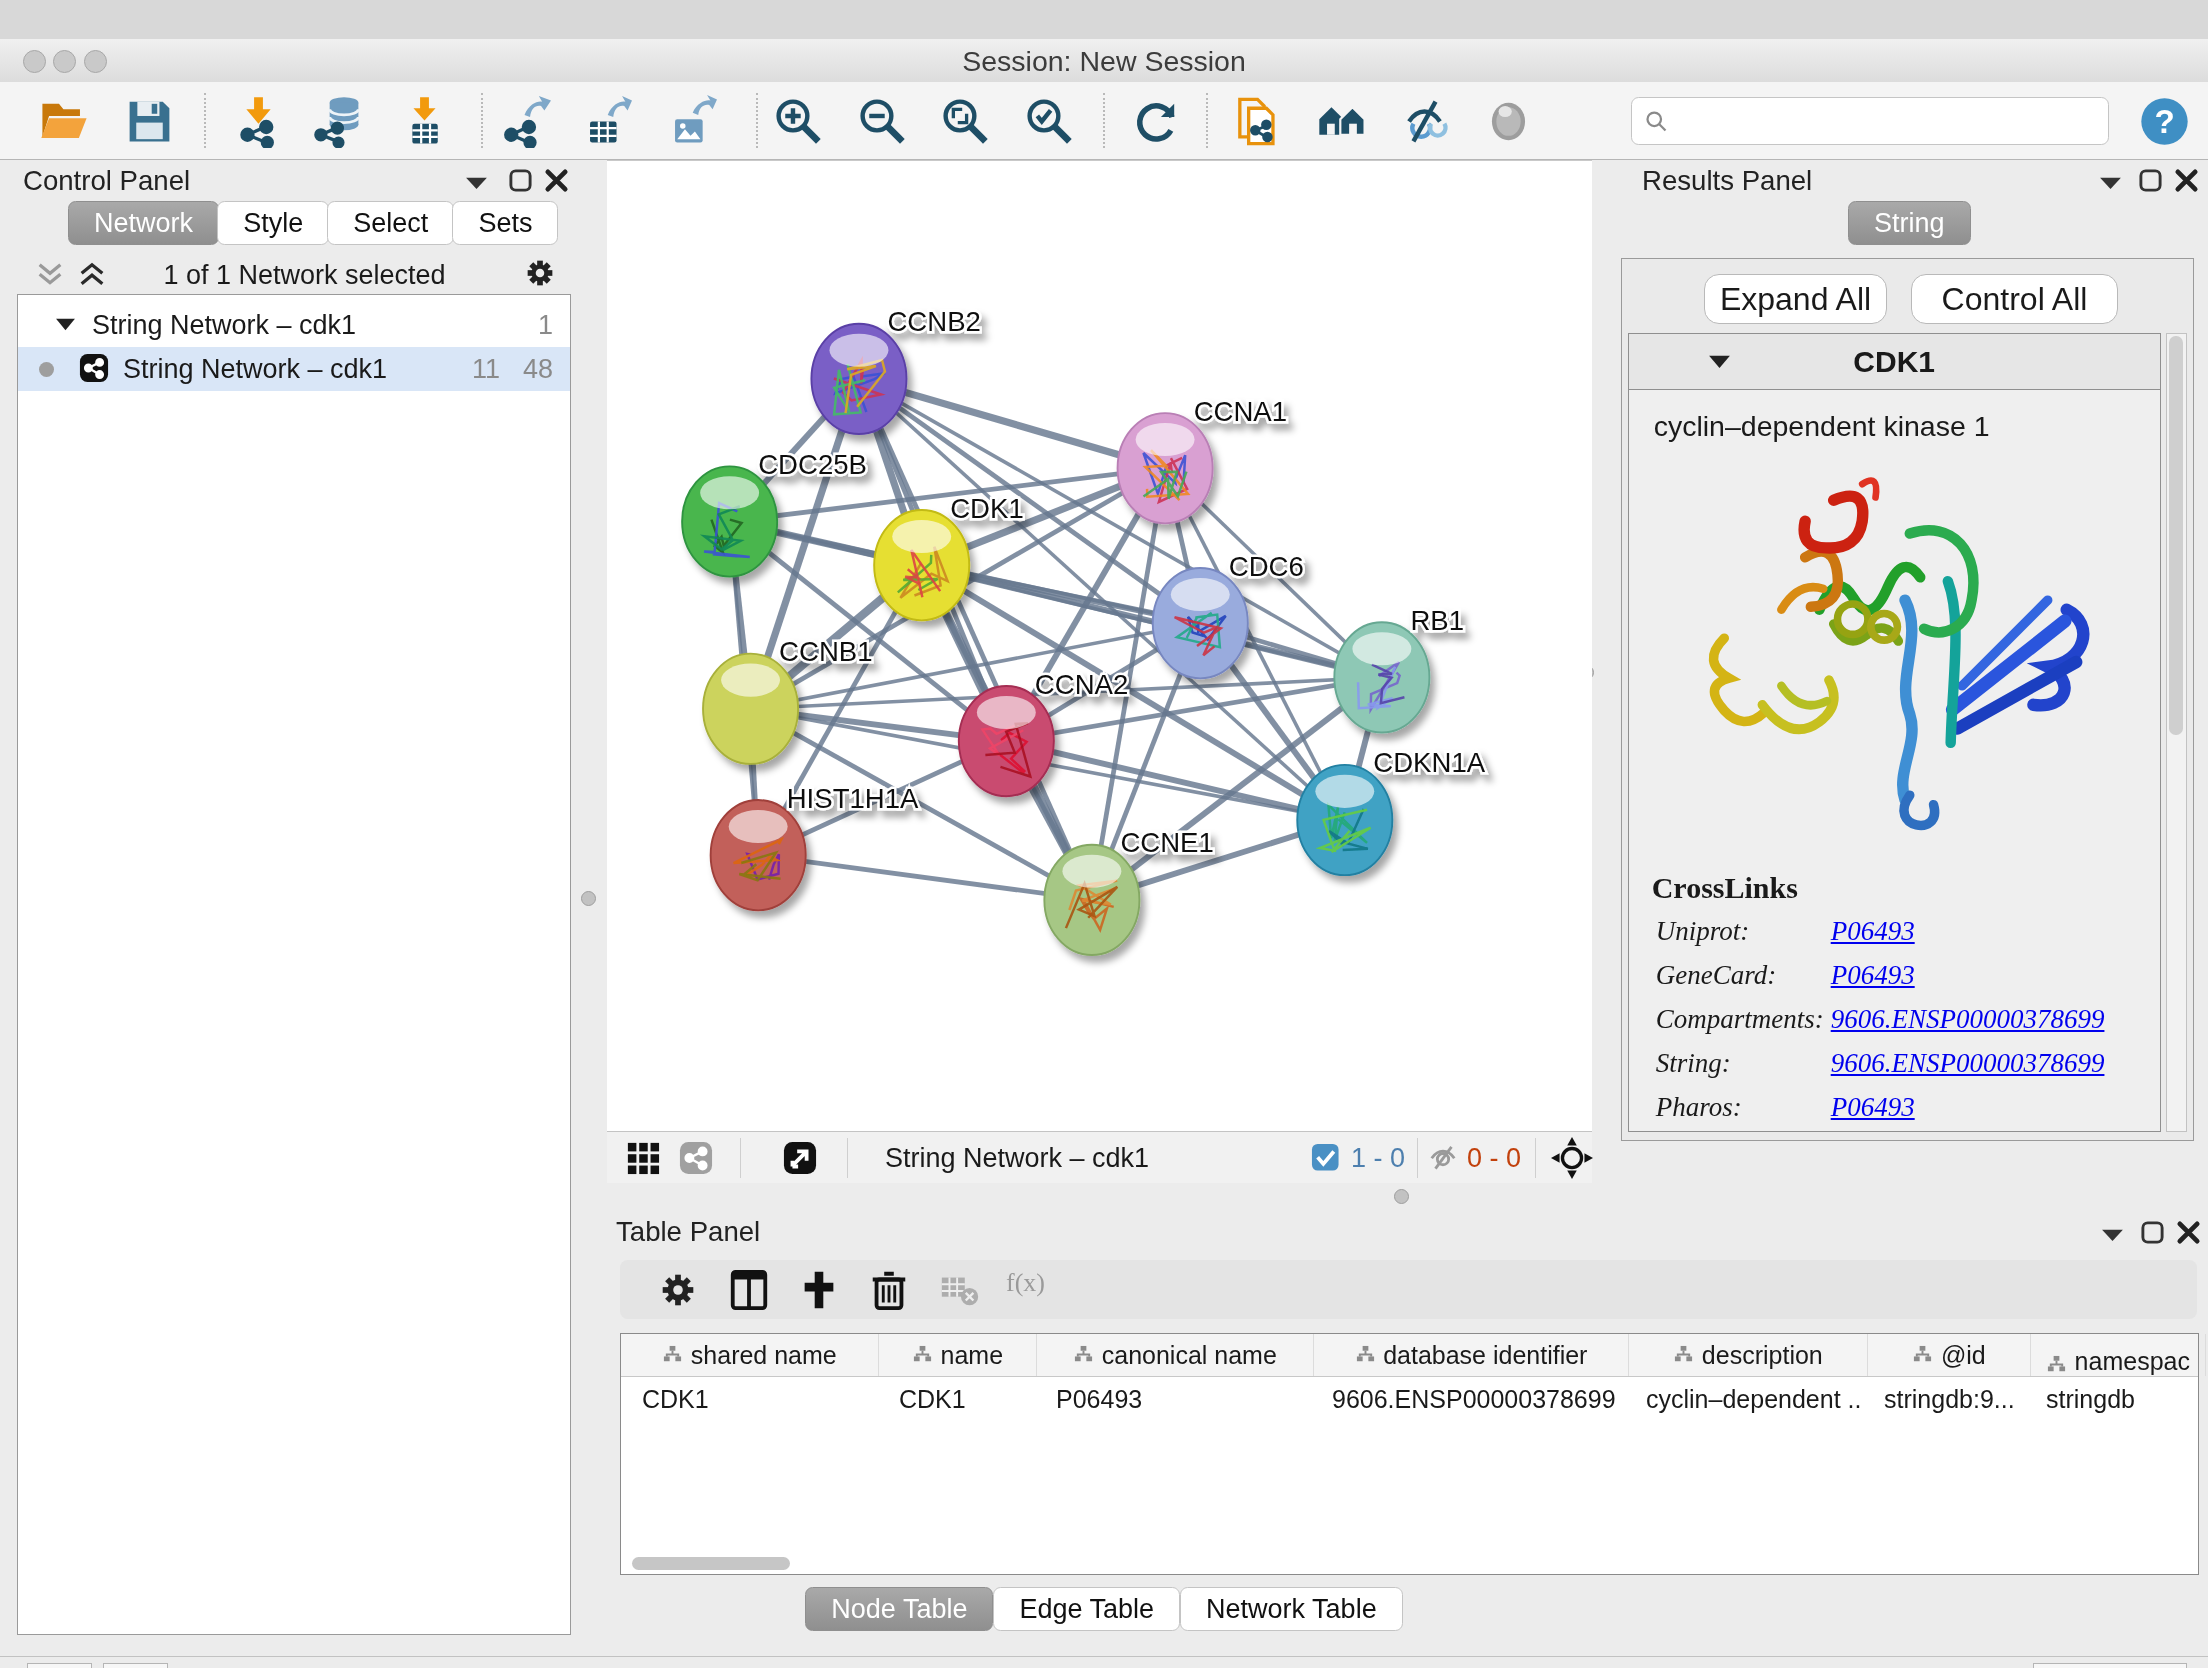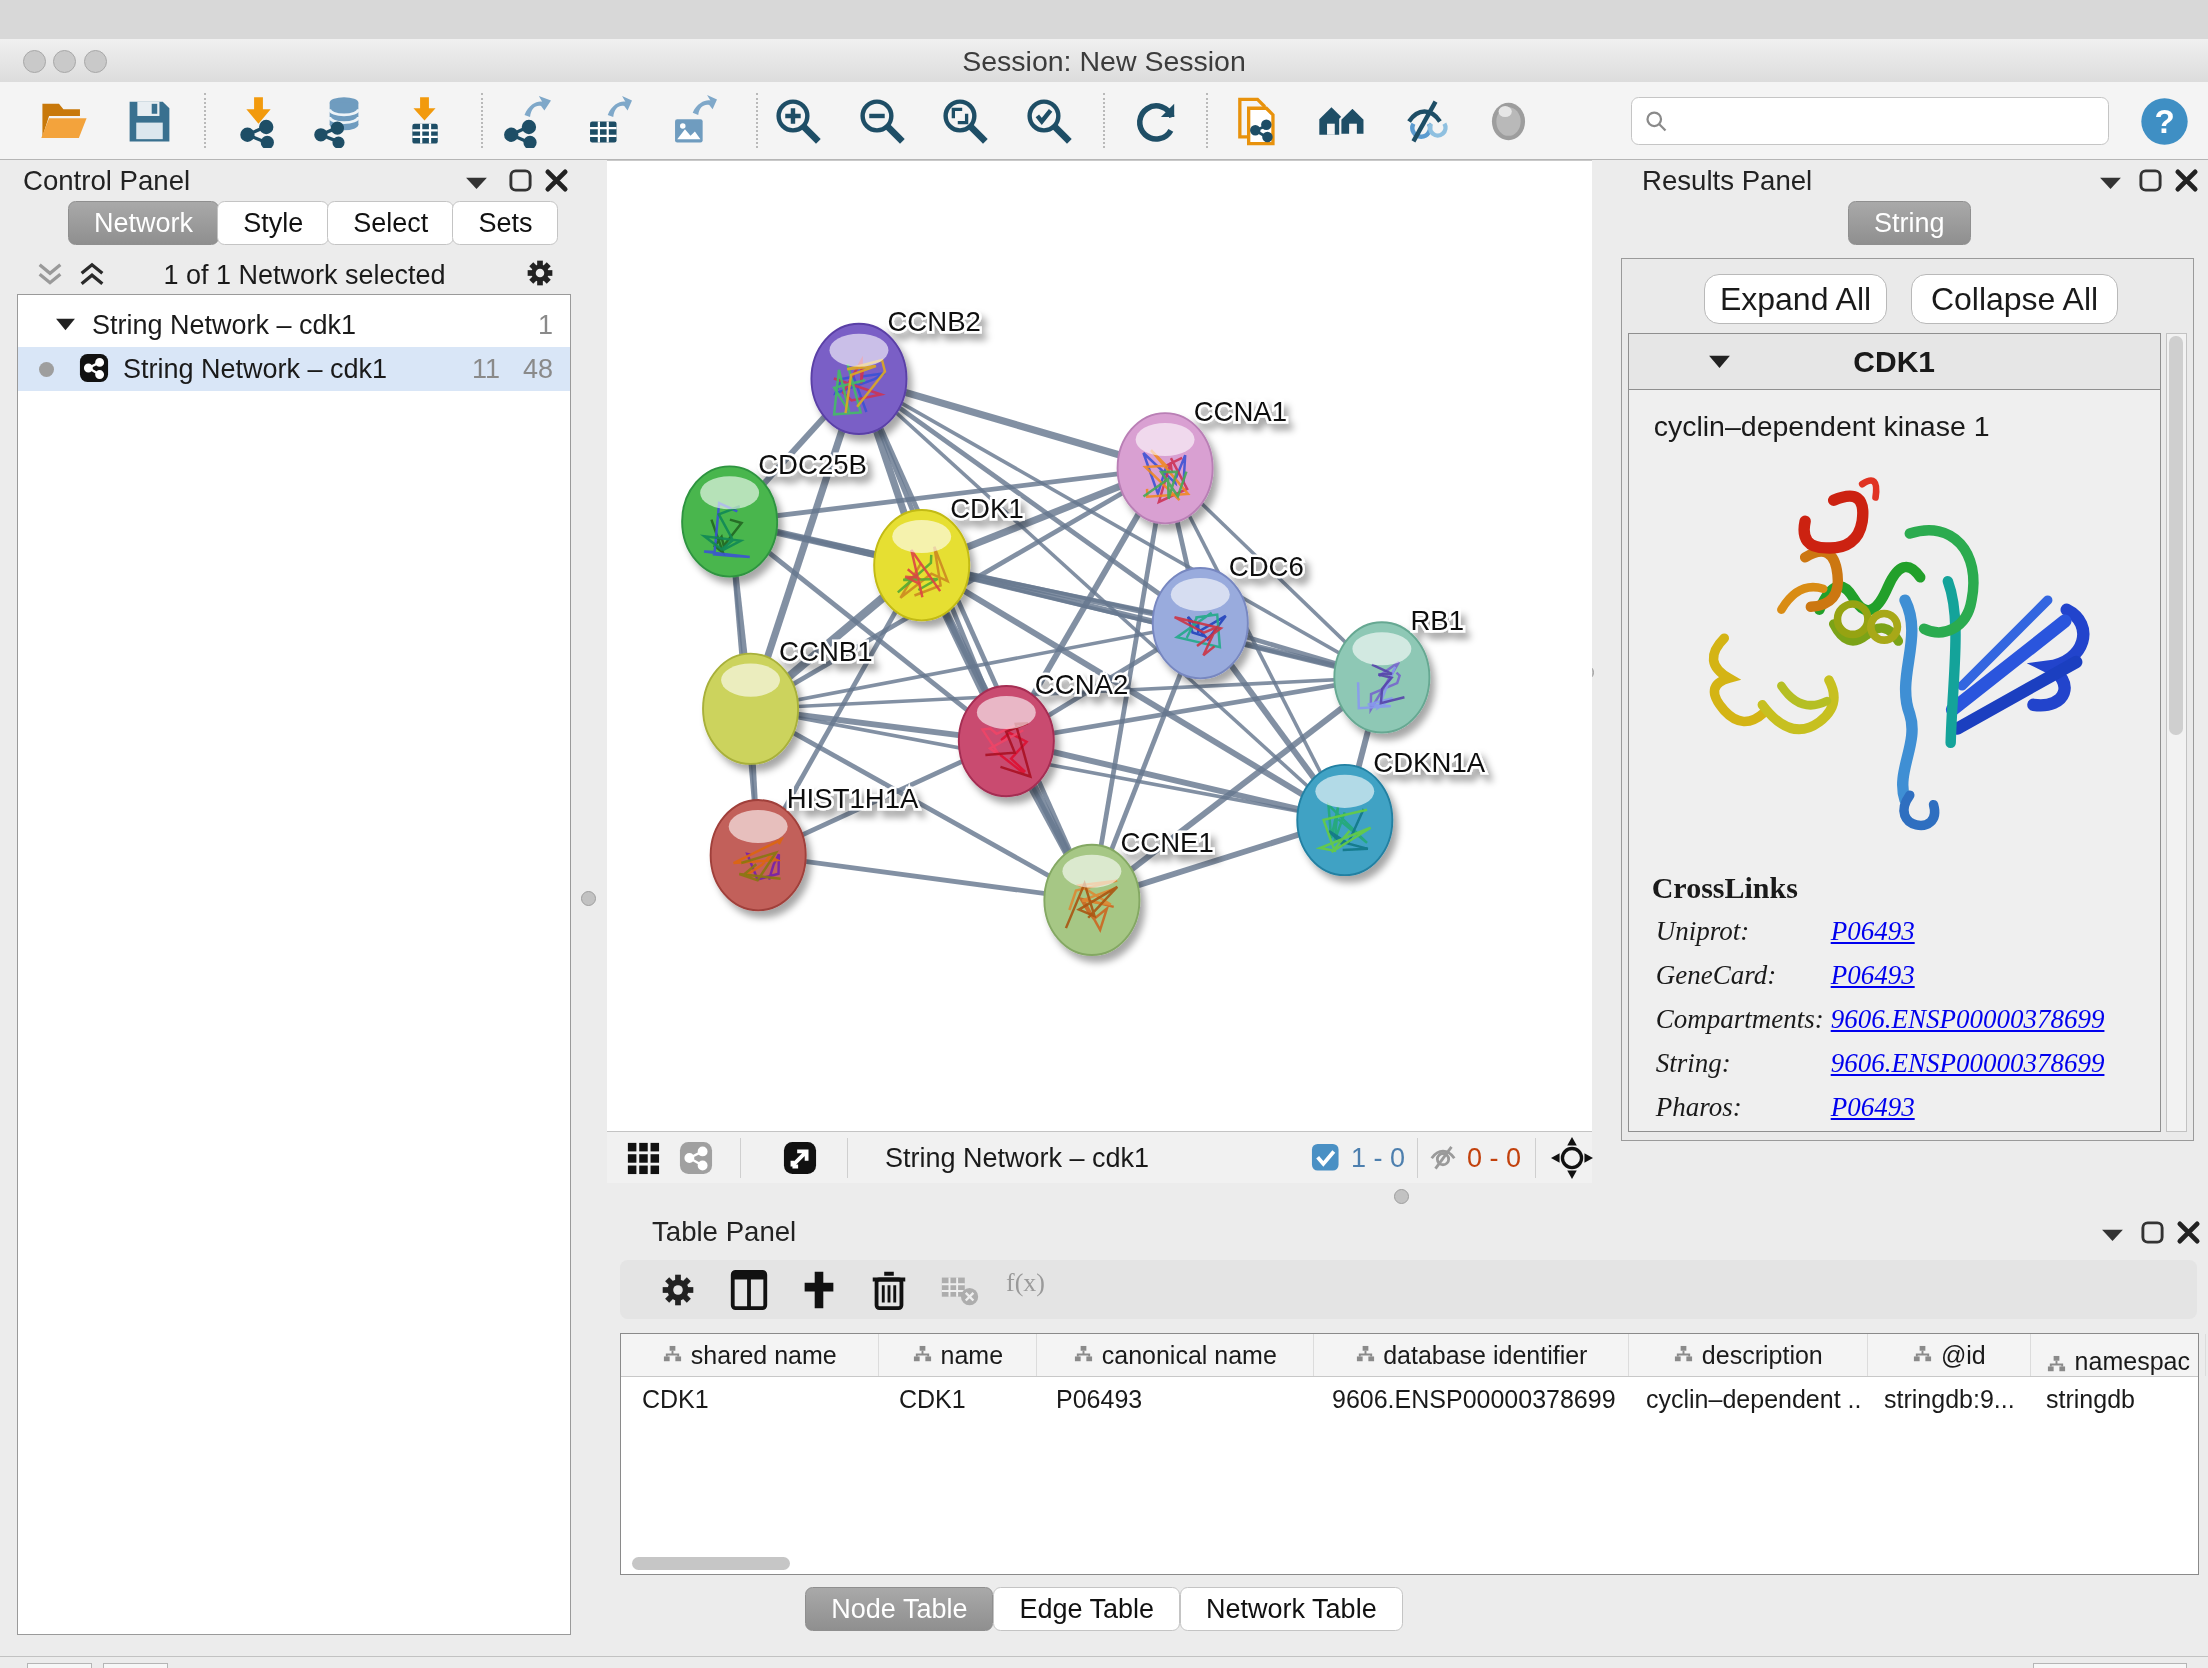--- a/index.html
+++ b/index.html
@@ -526,21 +526,21 @@
   <svg class="abs" style="left:2138px;top:129px" width="25" height="25" viewBox="0 0 26 26">
       <rect x="3" y="3" width="20" height="20" rx="5" fill="none" stroke="#333" stroke-width="3"></rect>
     </svg>
   <svg class="abs" style="left:2174px;top:129px" width="25" height="25" viewBox="0 0 26 26">
       <path d="M4 4 22 22 M22 4 4 22" stroke="#222" stroke-width="5" stroke-linecap="round"></path>
     </svg>
   <div class="tab sel abs" style="left:1848px;top:162px">String</div>
 
   <div id="rp-box" class="abs">
     <div class="btn" style="left:82px;top:15px;width:181px">Expand All</div>
-    <div class="btn" style="left:289px;top:15px;width:205px">Collapse All</div>
+    <div class="btn" style="left:289px;top:15px;width:205px">Control All</div>
     <div id="rp-inner">
       <div id="cdk1-row">
         <svg class="abs" style="left:78px;top:19px" width="25" height="17" viewBox="0 0 26 18">
             <polygon points="2,3 24,3 13,16" fill="#222"></polygon>
           </svg>
         <span>CDK1</span>
       </div>
       <div class="abs" style="left:25px;top:76px;font-size:28.5px">cyclin–dependent kinase 1</div>
 
       <svg class="abs" style="left:38px;top:133px" width="457" height="390" viewBox="0 0 480 410">
@@ -588,21 +588,21 @@
             <span class="xl-label">Pharos:</span>
             <span class="xl-link" style="color: rgb(0, 0, 238);">P06493</span>
           </div>
         </div>
     </div>
     <div id="rp-scroll">
         <div></div>
       </div>
   </div>
 
-  <div class="abs panel-title" style="left:652px;top:1177px">Table Panel</div>
+  <div class="abs panel-title" style="left:616px;top:1177px">Table Panel</div>
   <svg class="abs" style="left:2100px;top:1187px" width="25" height="17" viewBox="0 0 26 18">
       <polygon points="2,4 24,4 13,16" fill="#333"></polygon>
     </svg>
   <svg class="abs" style="left:2140px;top:1181px" width="25" height="25" viewBox="0 0 26 26">
       <rect x="3" y="3" width="20" height="20" rx="5" fill="none" stroke="#333" stroke-width="3"></rect>
     </svg>
   <svg class="abs" style="left:2176px;top:1181px" width="25" height="25" viewBox="0 0 26 26">
       <path d="M4 4 22 22 M22 4 4 22" stroke="#222" stroke-width="5" stroke-linecap="round"></path>
     </svg>
 

